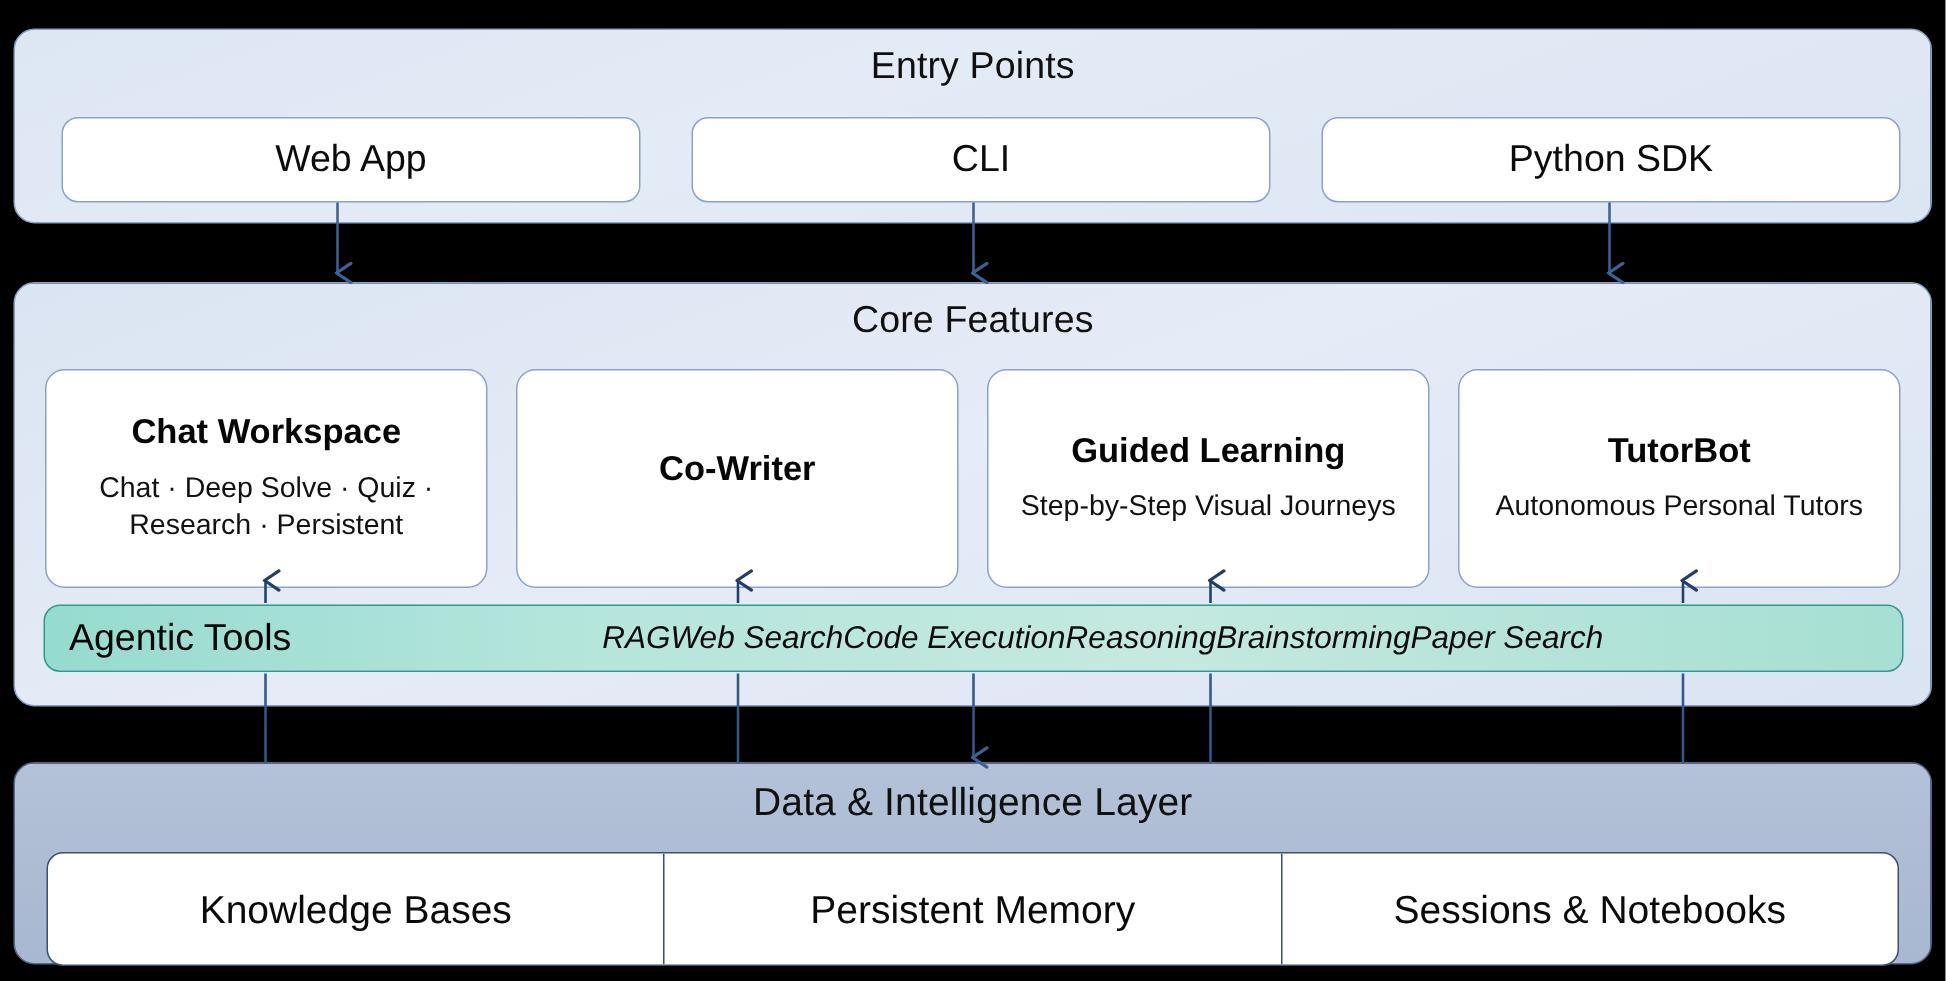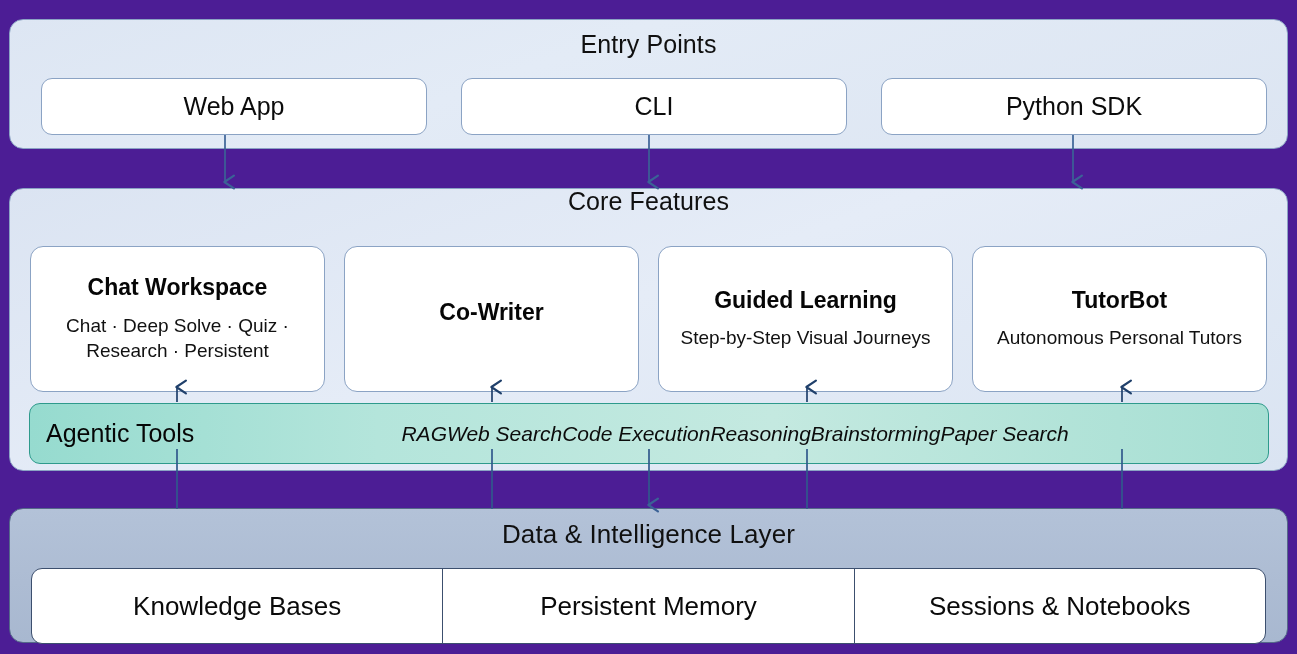--- a/index.html
+++ b/index.html
@@ -11,21 +11,21 @@
     width: 1297px;
     height: 654px;
     overflow: hidden;
     font-family: "Liberation Sans", sans-serif;
     -webkit-font-smoothing: antialiased;
   }
   #canvas {
     position: relative;
     width: 1297px;
     height: 654px;
-    background: #4c1d95;
+    background: #000000;
   }
 
   
   .layer {
     position: absolute;
     box-sizing: border-box;
     border-radius: 14px;
     border: 1.6px solid #8ba3c4;
   }
   .layer-title {
@@ -72,21 +72,21 @@
 
   
   #core-layer {
     left: 9px;
     top: 188px;
     width: 1279px;
     height: 283px;
     background: linear-gradient(160deg, #dbe4f2 0%, #e5ecf7 45%, #dae4f2 100%);
   }
   #core-layer .layer-title {
-    margin-top: 0;
+    margin-top: 12px;
   }
   .feature-row {
     position: absolute;
     left: 20px;
     right: 20px;
     top: 57px;
     display: flex;
     gap: 19px;
   }
   .feature-box {
@@ -116,21 +116,21 @@
     text-align: center;
     line-height: 1.32;
   }
 
   
   #agentic-bar {
     position: absolute;
     left: 29px;
     top: 403px;
     width: 1240px;
-    height: 61px;
+    height: 45px;
     box-sizing: border-box;
     border: 1.8px solid #2e9a8c;
     border-radius: 11px;
     background: linear-gradient(90deg, #96dbcf 0%, #b4e5db 28%, #c4e9e0 60%, #a6dfd3 100%);
     display: flex;
     align-items: center;
     padding: 0 16px;
   }
   #agentic-label {
     font-size: 25px;

